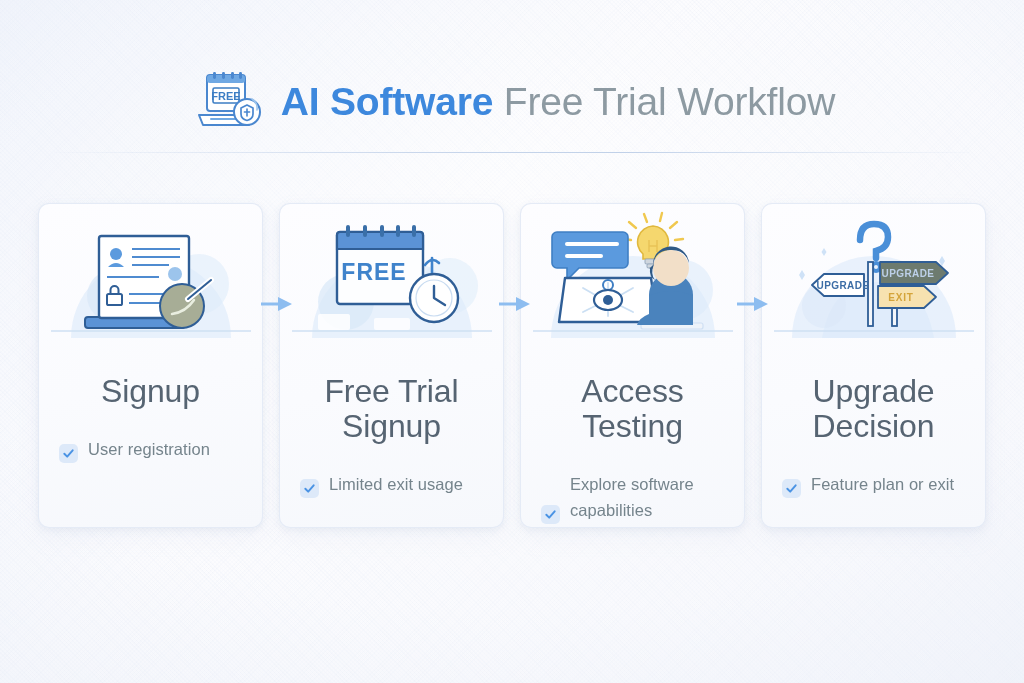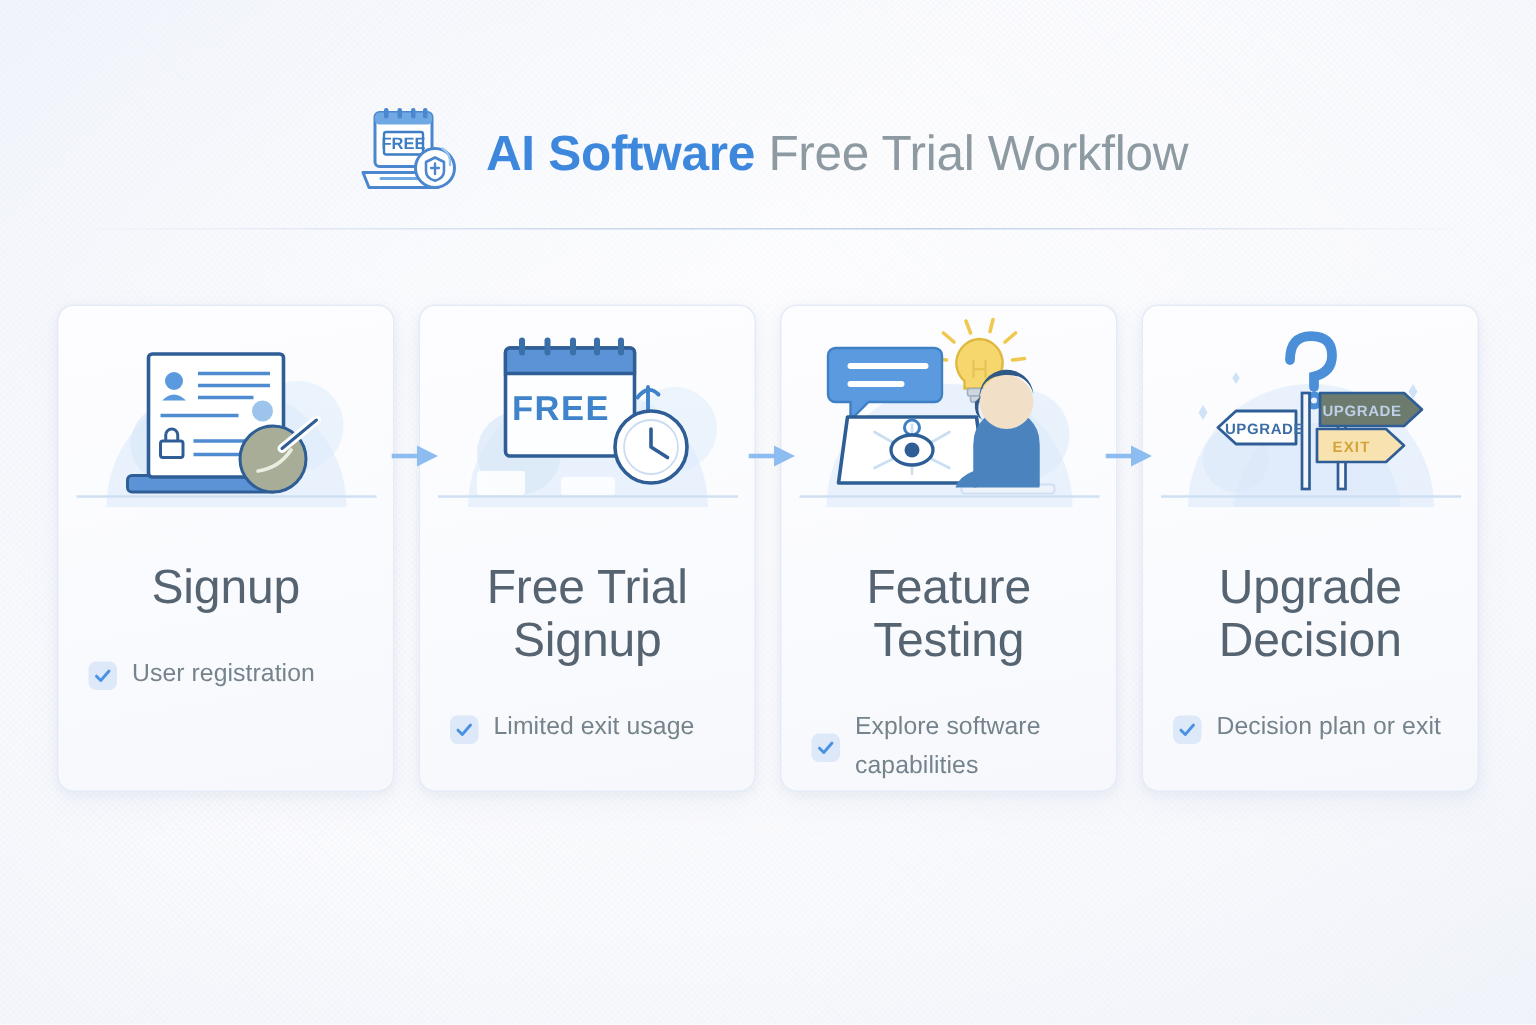--- a/index.html
+++ b/index.html
@@ -43,21 +43,21 @@
     position: absolute;
     left: 0; right: 0; top: 66px;
     display: flex;
     align-items: center;
     justify-content: center;
     gap: 14px;
     height: 72px;
   }
   .header-icon { width: 78px; height: 62px; flex: none; }
   .title-text {
-    font-size: 33px;
+    font-size: 39px;
     letter-spacing: -0.2px;
     white-space: nowrap;
     font-family: "Liberation Sans", sans-serif;
   }
   .title-strong { color: #3d88dd; font-weight: bold; }
   .title-light { color: #8d9aa2; font-weight: normal; }
 
   .divider {
     position: absolute;
     left: 54px; right: 54px; top: 152px;
@@ -108,21 +108,21 @@
     line-height: 1.1;
     padding: 0 6px;
   }
 
   .bullets {
     margin-top: 28px;
     padding: 0 22px 0 20px;
   }
   .bullet {
     display: flex;
-    align-items: center;
+    align-items: flex-end;
     gap: 10px;
   }
   .check-badge {
     flex: none;
     width: 19px; height: 19px;
     border-radius: 5px;
     background: #dde9f9;
     display: flex;
     align-items: center;
     justify-content: center;
@@ -360,21 +360,21 @@
 
             <path d="M126 85 a22 22 0 0 1 44 0 v30 h-44 z" fill="#4a83bd"></path>
             <circle cx="148" cy="58" r="18" fill="#f2dfc8"></circle>
             <path d="M130 56 a18 18 0 0 1 36 -3 q-4 -14 -19 -13 q-16 1 -17 16 z" fill="#2f5986"></path>
             <path d="M131 54 q-4 10 1 16 q-6 -3 -5 -12 z" fill="#2f5986"></path>
             <path d="M126 86 q22 -10 44 0 v28 h-44 z" fill="#4a83bd"></path>
             <path d="M126 104 q-10 4 -12 11 h14 z" fill="#4a83bd"></path>
           </g>
         </svg>
       </div>
-      <div class="card-title">Feature Testing</div>
+      <div class="card-title">Access Testing</div>
       <div class="bullets">
         <div class="bullet">
           <span class="check-badge">
             <svg viewBox="0 0 14 14" width="13" height="13">
                 <path d="M2.5 7.3 L5.6 10.4 L11.5 3.6" fill="none" stroke="#4a93e4" stroke-width="2.1" stroke-linecap="round" stroke-linejoin="round"></path>
               </svg>
           </span>
           <span class="bullet-text">Explore software capabilities</span>
         </div>
       </div>
@@ -419,19 +419,19 @@
         </svg>
       </div>
       <div class="card-title">Upgrade Decision</div>
       <div class="bullets">
         <div class="bullet">
           <span class="check-badge">
             <svg viewBox="0 0 14 14" width="13" height="13">
                 <path d="M2.5 7.3 L5.6 10.4 L11.5 3.6" fill="none" stroke="#4a93e4" stroke-width="2.1" stroke-linecap="round" stroke-linejoin="round"></path>
               </svg>
           </span>
-          <span class="bullet-text">Decision plan or exit</span>
+          <span class="bullet-text">Feature plan or exit</span>
         </div>
       </div>
     </div>
 
   </div>
 </div>
 
 </body></html>

